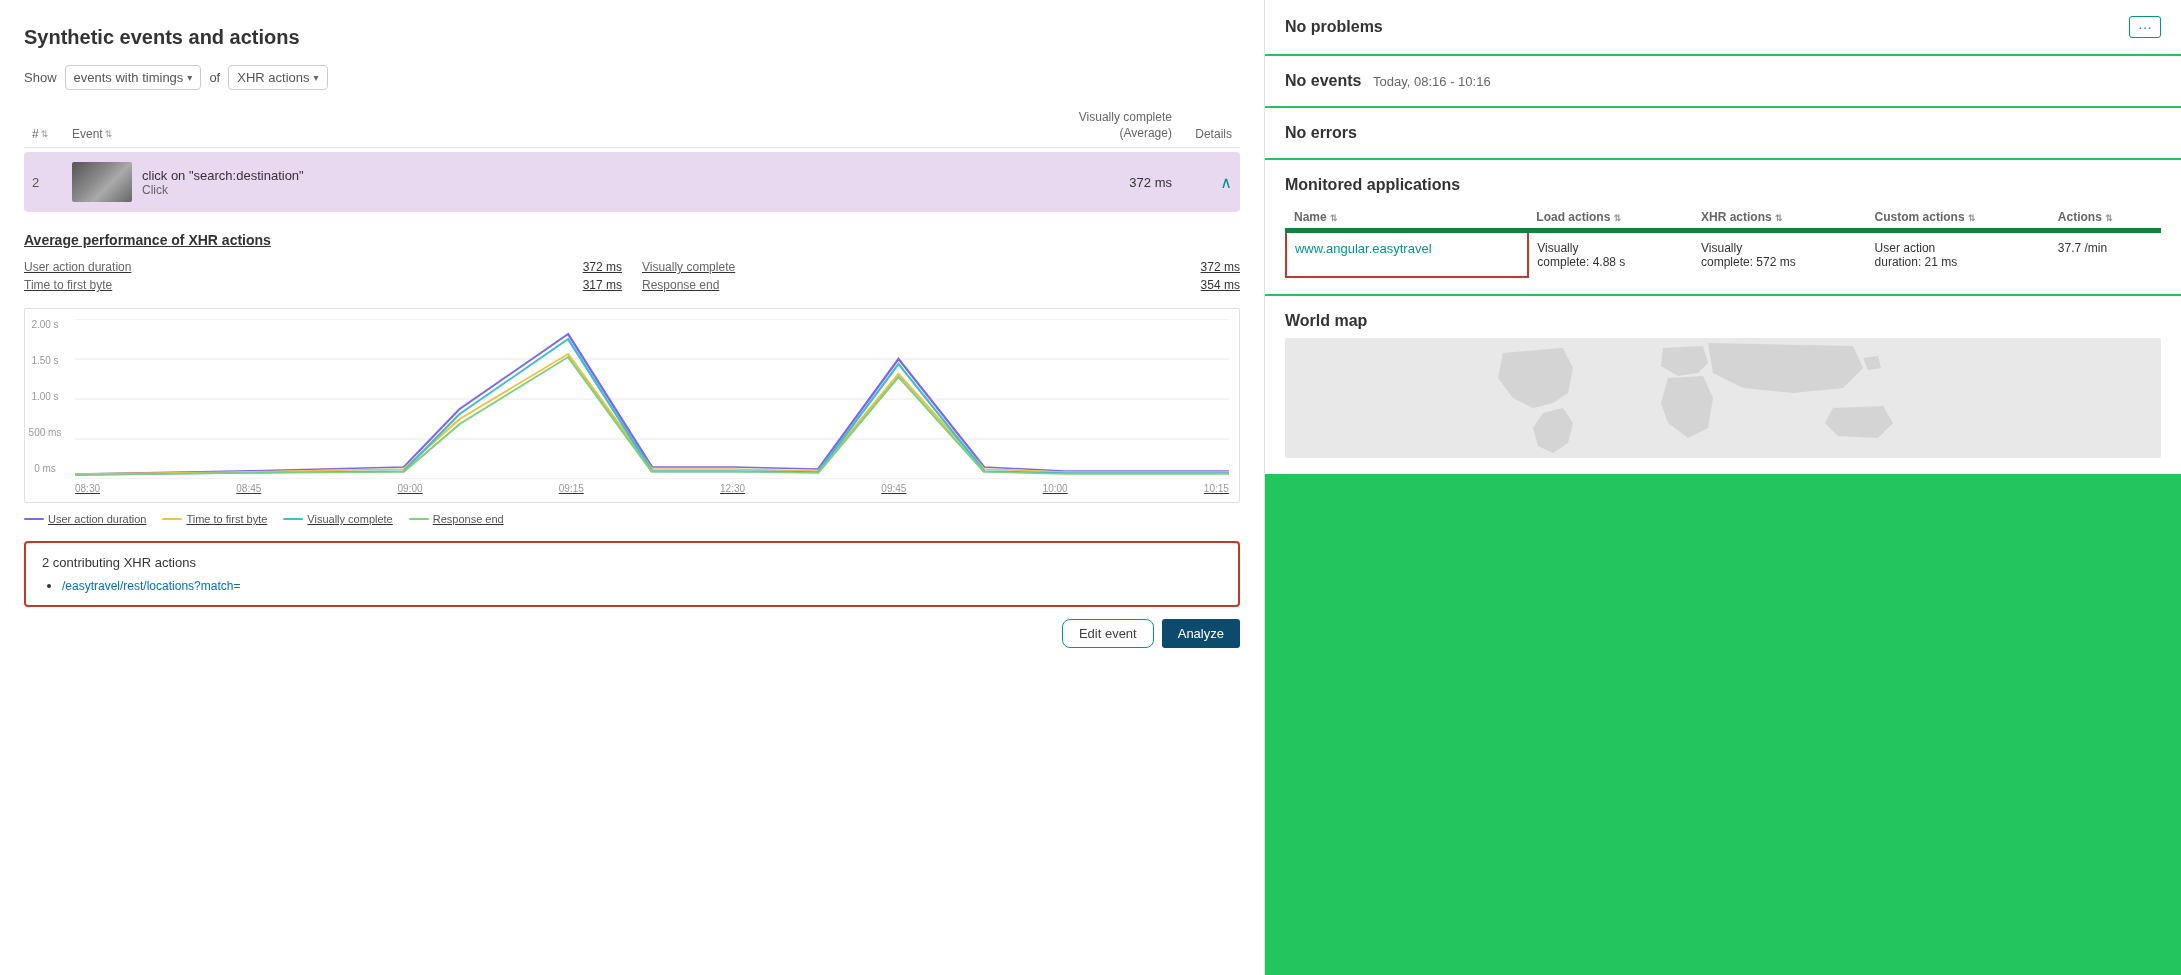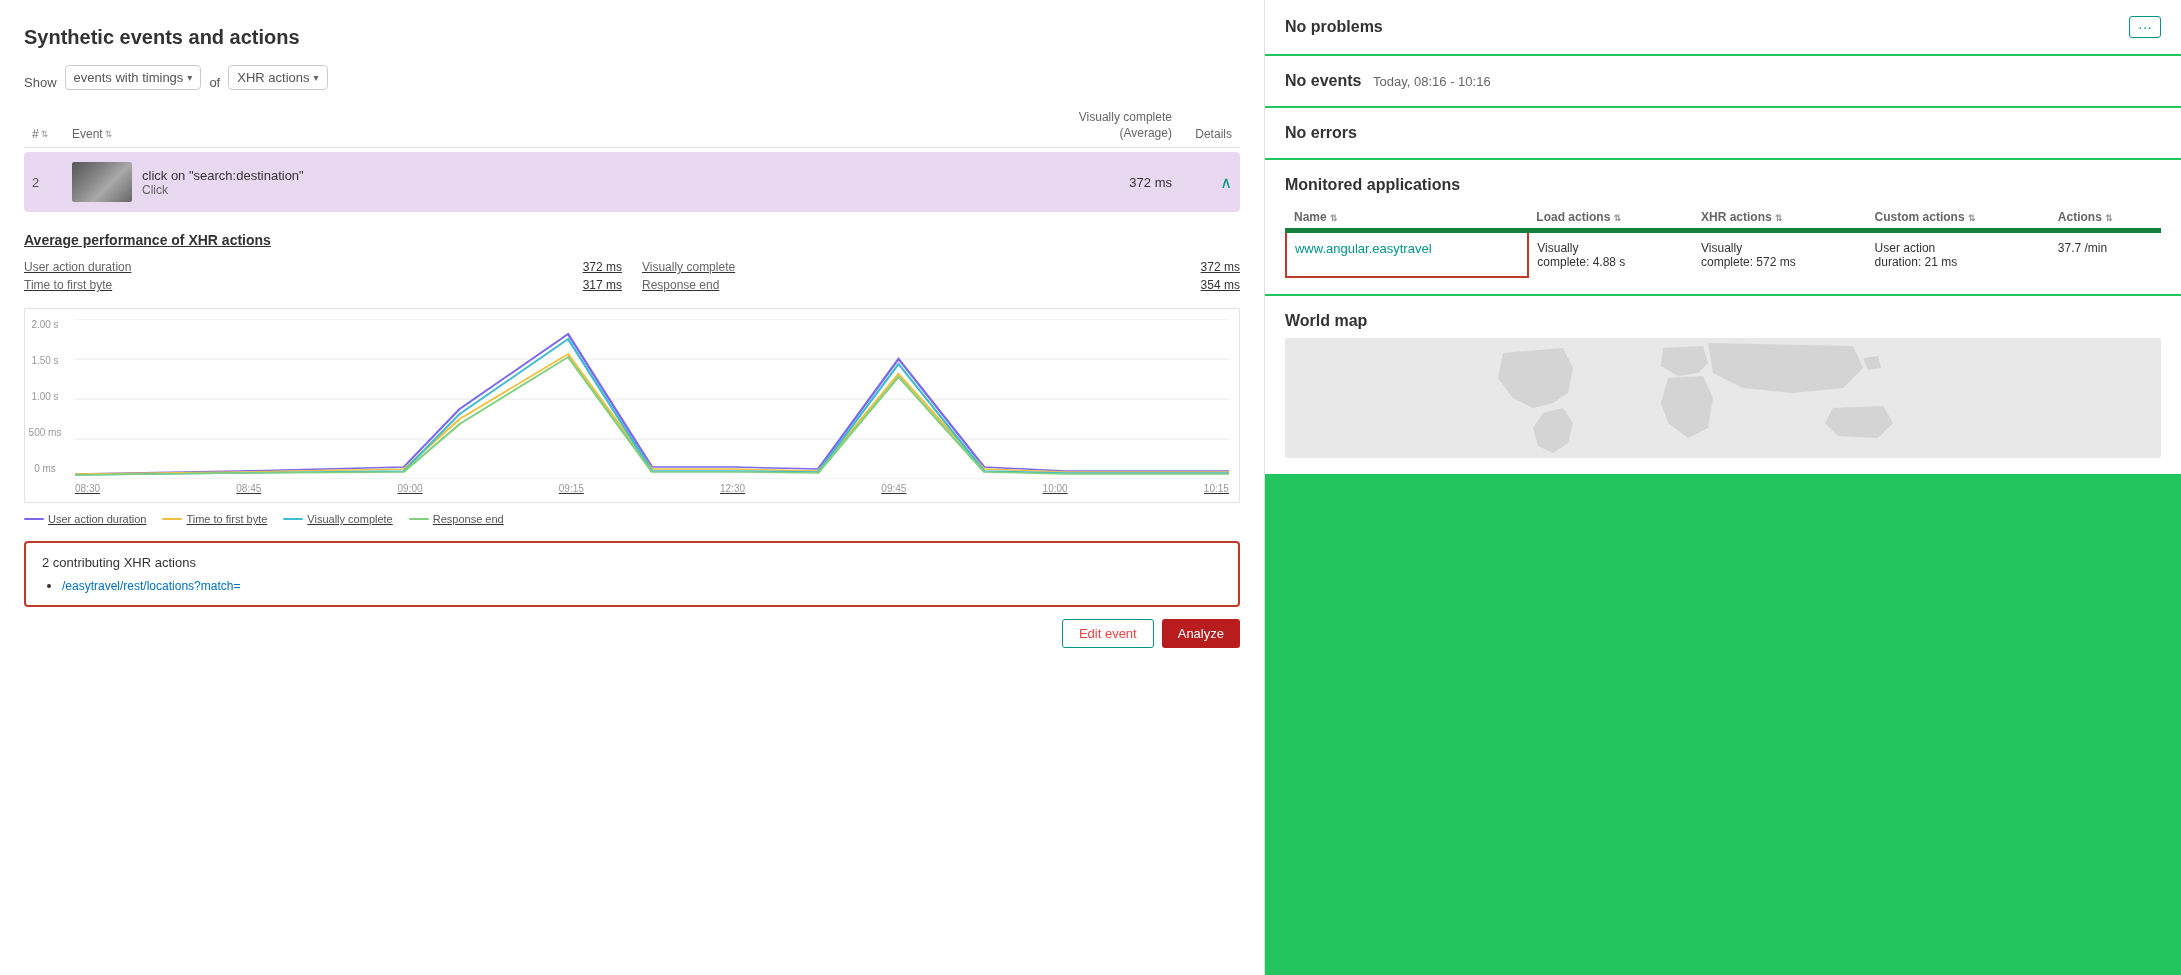--- a/index.html
+++ b/index.html
@@ -4,21 +4,21 @@
   <style>
     * { box-sizing: border-box; margin: 0; padding: 0; }
     body { font-family: -apple-system, BlinkMacSystemFont, 'Segoe UI', sans-serif; font-size: 13px; background: #f5f5f5; color: #333; display: flex; height: 100vh; overflow: hidden; }
 
     .left-panel { width: 58%; background: #fff; border-right: 1px solid #e0e0e0; overflow-y: auto; padding: 26px 24px; }
     .right-panel { width: 42%; background: #22c55e; overflow-y: auto; }
 
     
     .panel-title { font-size: 20px; font-weight: 600; color: #333; margin-bottom: 16px; }
 
-    .show-row { display: flex; align-items: flex-end; gap: 8px; margin-bottom: 20px; font-size: 13px; color: #555; }
+    .show-row { display: flex; align-items: center; gap: 8px; margin-bottom: 20px; font-size: 13px; color: #555; }
     .dropdown { display: inline-flex; align-items: center; gap: 4px; border: 1px solid #ccc; border-radius: 4px; padding: 4px 8px; background: #fff; cursor: pointer; font-size: 13px; }
     .dropdown-arrow { color: #666; font-size: 10px; }
 
     .table-header { display: grid; grid-template-columns: 40px 1fr 140px 60px; align-items: end; padding: 0 8px 6px 8px; border-bottom: 1px solid #e0e0e0; font-size: 12px; color: #666; }
     .table-header .col-sort { display: flex; align-items: center; gap: 2px; cursor: pointer; }
     .sort-icon { font-size: 9px; color: #999; }
     .visually-col { text-align: right; line-height: 1.3; }
 
     .event-row { display: grid; grid-template-columns: 40px 1fr 140px 60px; align-items: center; padding: 10px 8px; background: #e8d8f0; border-radius: 4px; margin-top: 4px; }
     .event-num { color: #555; font-size: 13px; }
@@ -48,22 +48,22 @@
     .chart-legend { display: flex; gap: 16px; margin-top: 10px; flex-wrap: wrap; }
     .legend-item { display: flex; align-items: center; gap: 4px; font-size: 11px; color: #555; }
     .legend-line { width: 20px; height: 2px; border-radius: 1px; }
 
     
     .xhr-box { border: 2px solid #c0392b; border-radius: 4px; padding: 12px 16px; margin-top: 16px; }
     .xhr-box-title { font-size: 13px; color: #333; margin-bottom: 8px; }
     .xhr-link { font-size: 12px; color: #0070c0; text-decoration: none; cursor: pointer; }
 
     .action-buttons { display: flex; justify-content: flex-end; gap: 8px; margin-top: 12px; }
-    .btn-outline { padding: 6px 16px; border: 1px solid #009688; background: #fff; color: #ef4444; border-radius: 3px; cursor: pointer; font-size: 13px; }
-    .btn-filled { padding: 6px 16px; border: none; background: #b91c1c; color: #fff; border-radius: 3px; cursor: pointer; font-size: 13px; }
+    .btn-outline { padding: 6px 16px; border: 1px solid #009688; background: #fff; color: #404040; border-radius: 8px; cursor: pointer; font-size: 13px; }
+    .btn-filled { padding: 6px 16px; border: none; background: #0c4a6e; color: #fff; border-radius: 3px; cursor: pointer; font-size: 13px; }
 
     
     .right-section { background: #fff; margin-bottom: 2px; padding: 16px 20px; }
     .right-section-title { font-size: 16px; font-weight: 600; color: #333; }
     .right-section-subtitle { font-size: 13px; color: #666; margin-left: 8px; }
     .right-section-header { display: flex; align-items: center; justify-content: space-between; }
     .more-btn { border: 1px solid #009688; background: #fff; color: #009688; border-radius: 3px; padding: 2px 8px; cursor: pointer; font-size: 14px; }
 
     .monitored-table { width: 100%; border-collapse: collapse; margin-top: 12px; }
     .monitored-table th { font-size: 12px; color: #666; text-align: left; padding: 4px 8px; border-bottom: 5px solid #15803d; }

